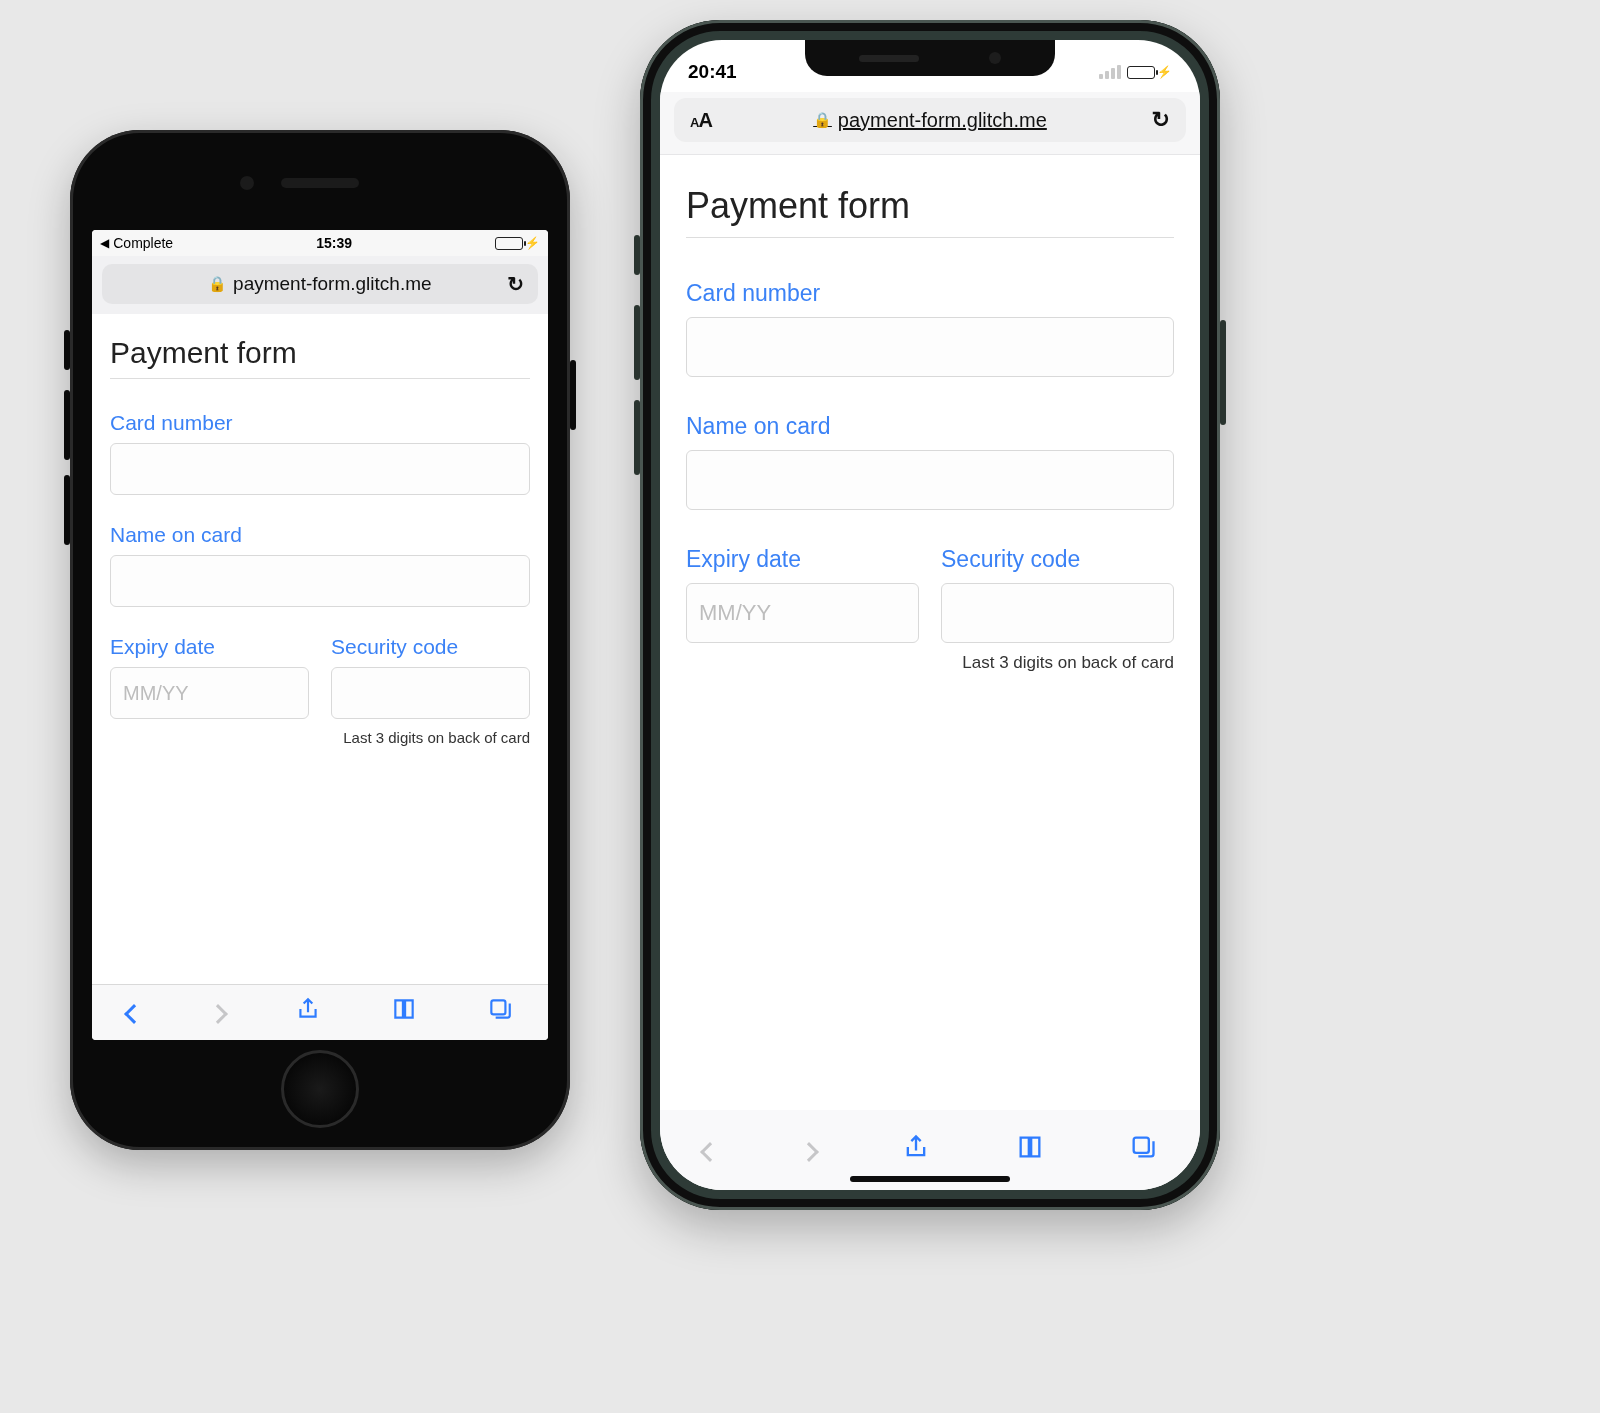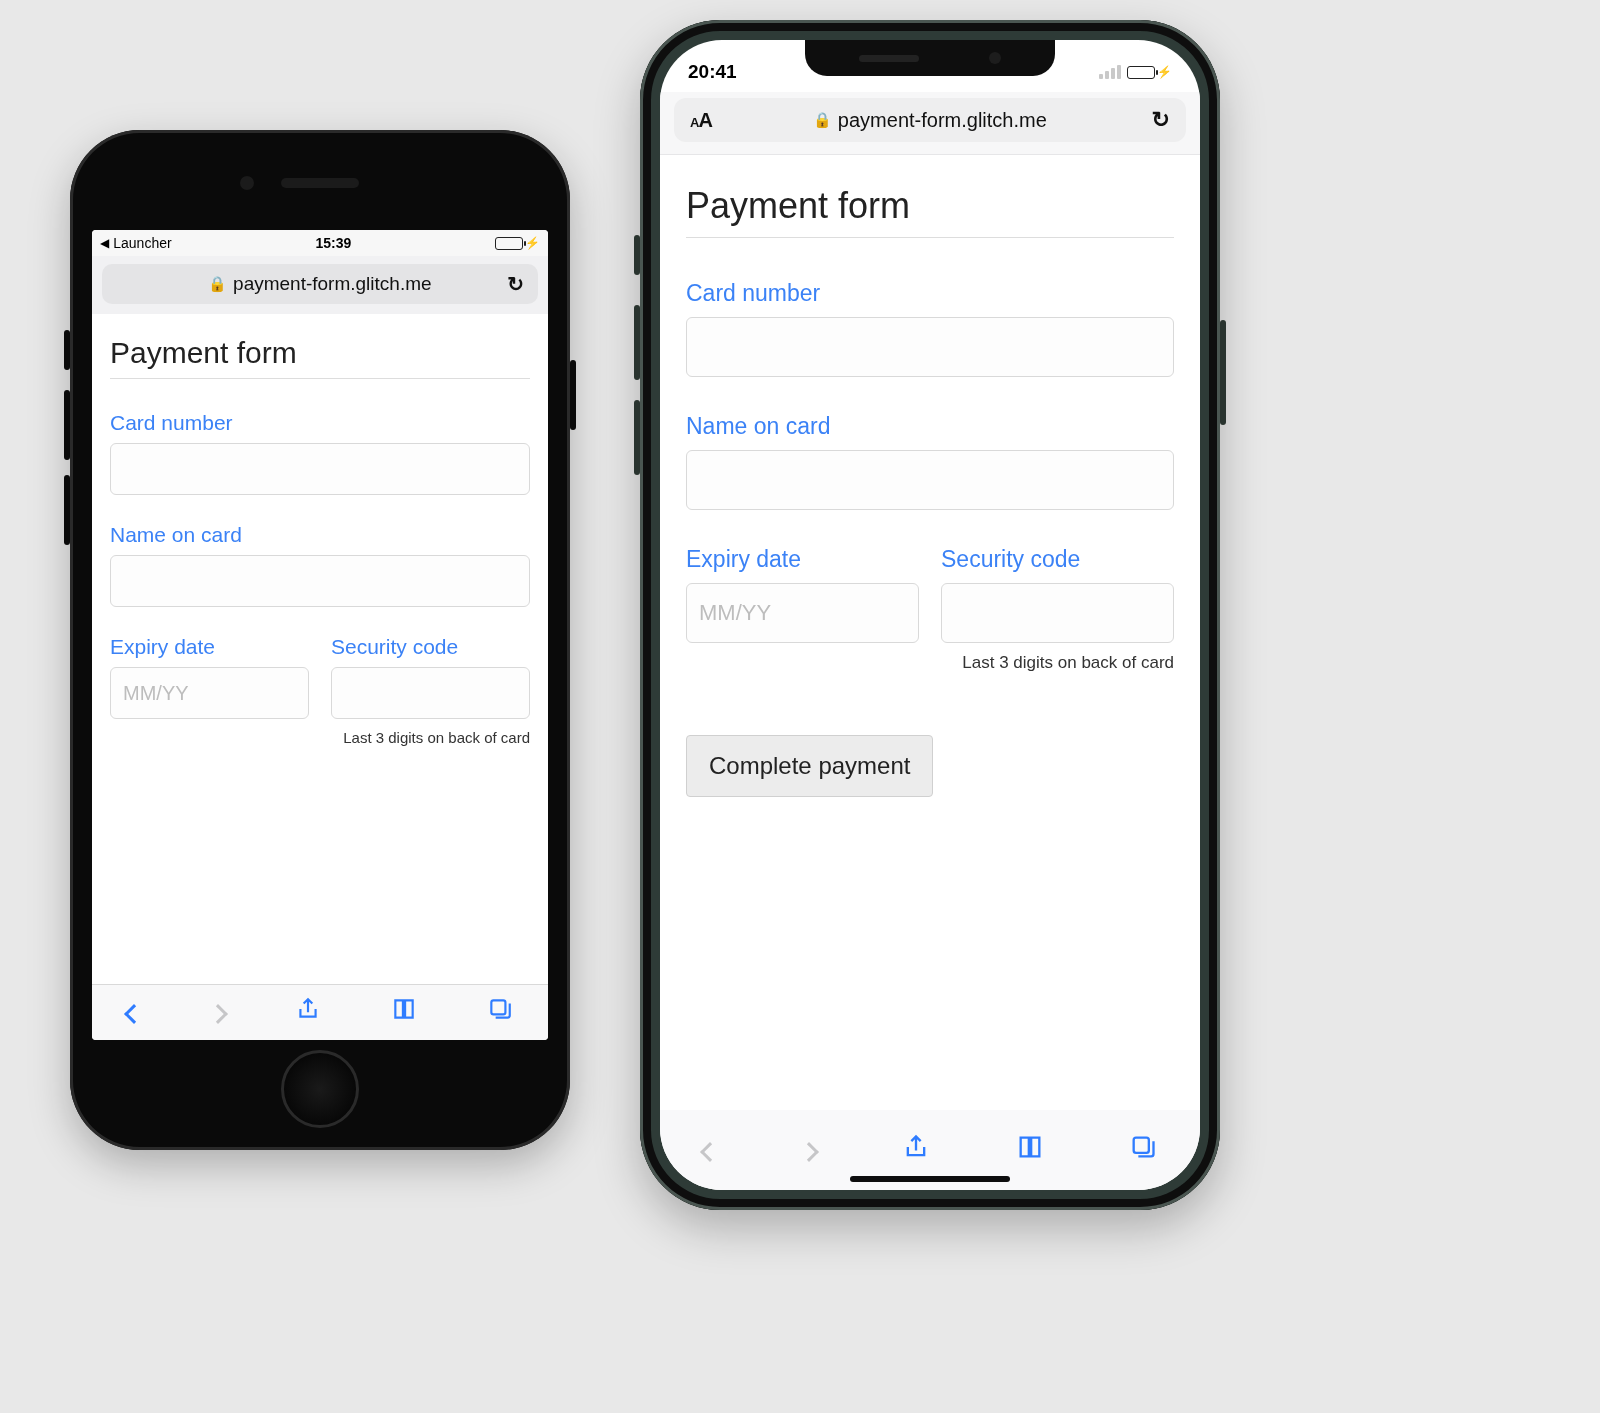--- a/index.html
+++ b/index.html
@@ -169,21 +169,21 @@
   .sig-dots span:nth-child(1){height:5px} .sig-dots span:nth-child(2){height:8px}
   .sig-dots span:nth-child(3){height:11px} .sig-dots span:nth-child(4){height:14px}
 
   .url-right {
     background:#f7f7f8; padding: 6px 14px 12px 14px;
     border-bottom: 1px solid #e6e6e8;
   }
   .url-right .bar {
     background:#eeeeef; border-radius: 12px; height:44px;
     display:flex; align-items:center; justify-content:center;
-    position:relative; font-size:20px; color:#111;
+    position:relative; font-size:20px; color:#111;text-decoration:underline;
   }
   .url-right .aa { position:absolute; left:16px; font-weight:600; letter-spacing:-1px; }
   .url-right .aa .small { font-size: 13px; }
   .url-right .reload { position:absolute; right:16px; font-size:22px; font-weight:600;}
 
   .content-right { flex:1; background:#fff; padding: 30px 26px 10px 26px; }
   .content-right h1 { font-size: 36px; font-weight:400; color:#222; margin-bottom:10px; }
   .content-right hr { border:none; border-top:1px solid #ddd; margin-bottom: 42px; }
   .content-right .field label { font-size:23px; margin-bottom:10px; }
   .content-right .field input { height:60px; font-size:22px; }
@@ -214,21 +214,21 @@
   <div class="side-btn sb1"></div>
   <div class="side-btn sb2"></div>
   <div class="side-btn sb3"></div>
   <div class="side-btn sb4"></div>
 
   <div class="screen-left">
 
     <div class="status-left">
       <div class="sl-left">
         <span style="font-size:12px;">◀</span>
-        <span>Launcher</span>
+        <span>Complete</span>
       </div>
       <span class="time">15:39</span>
       <span class="battery">
         <span class="battery-shell"><span class="battery-fill" style="width:90%"></span></span>
         <span class="bolt">⚡</span>
       </span>
     </div>
 
     <div class="url-left">
       <div class="url-pill">
@@ -346,21 +346,20 @@
           <label>Expiry date</label>
           <input type="text" placeholder="MM/YY" style="">
         </div>
         <div class="col field">
           <label>Security code</label>
           <input type="text" style="">
           <div class="hint">Last 3 digits on back of card</div>
         </div>
       </div>
 
-      <button class="submit-btn">Complete payment</button>
     </div>
 
     <div class="toolbar-right">
       <span class="disabled"><span class="chevron"></span></span>
       <span class="disabled"><span class="chevron fwd"></span></span>
       <span>
         <svg viewBox="0 0 24 24" width="28" height="28" fill="none" stroke="currentColor" stroke-width="2">
             <path d="M12 3v12M8 7l4-4 4 4M5 12v7h14v-7"></path>
           </svg>
       </span>

